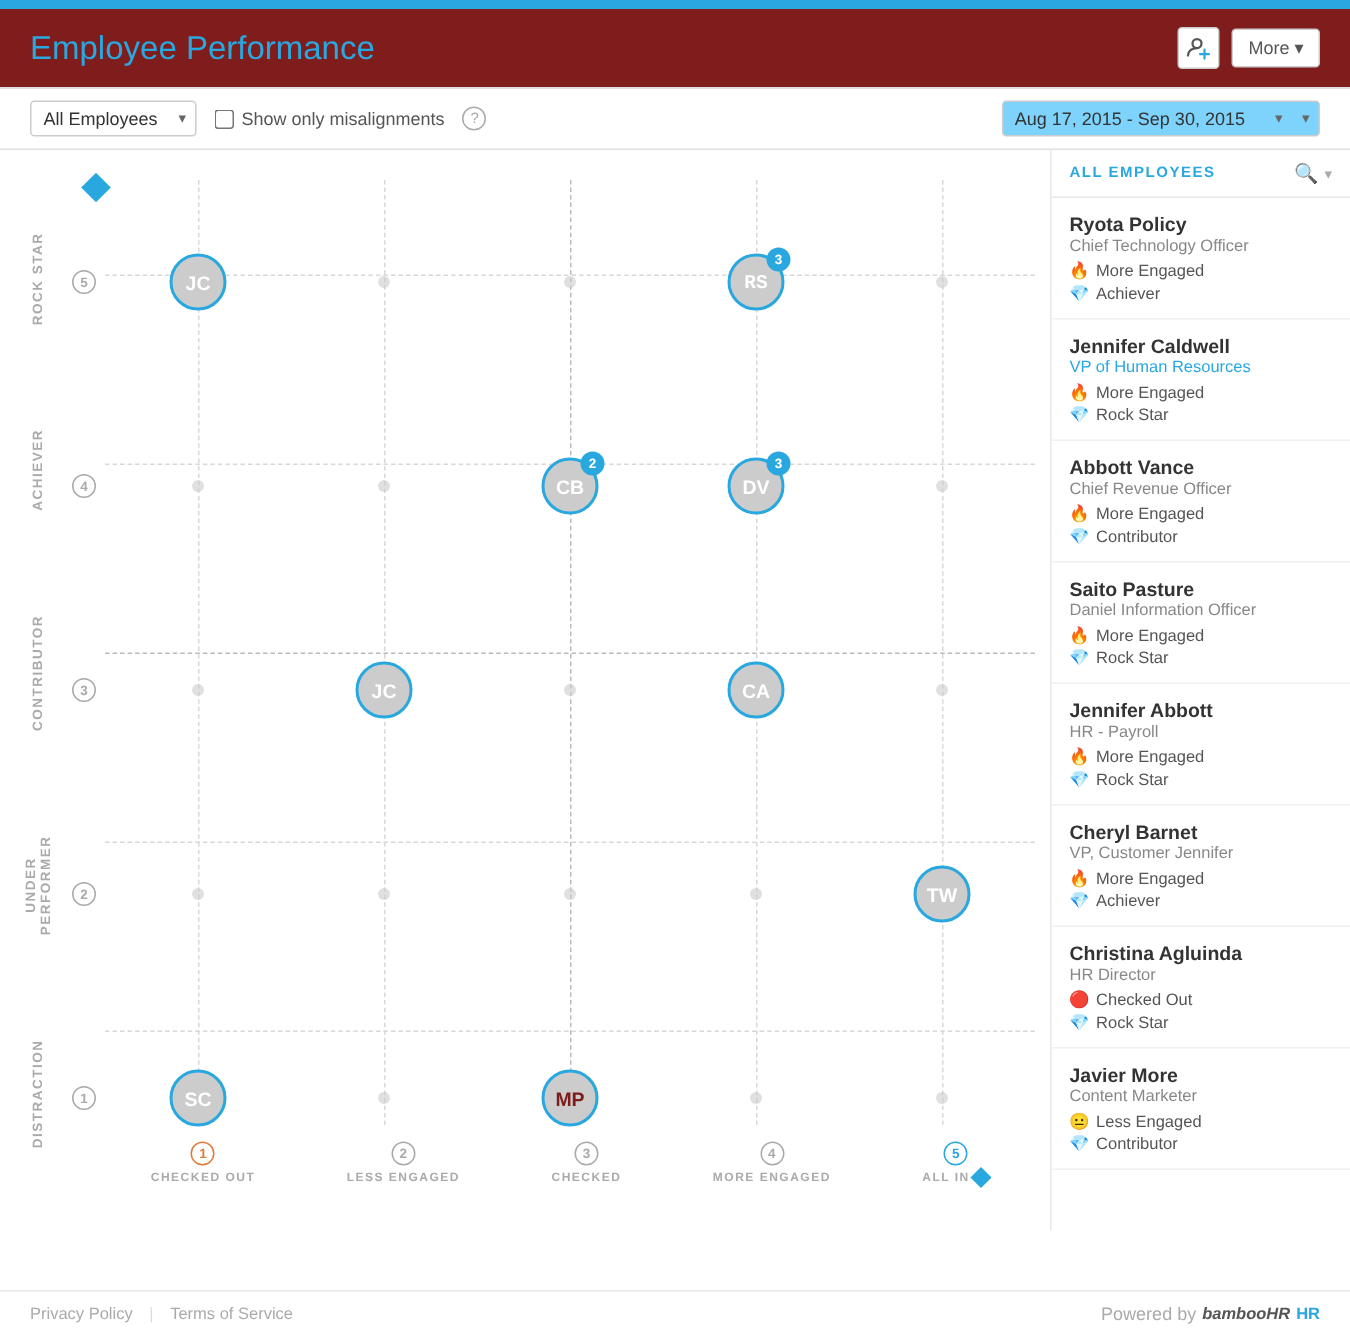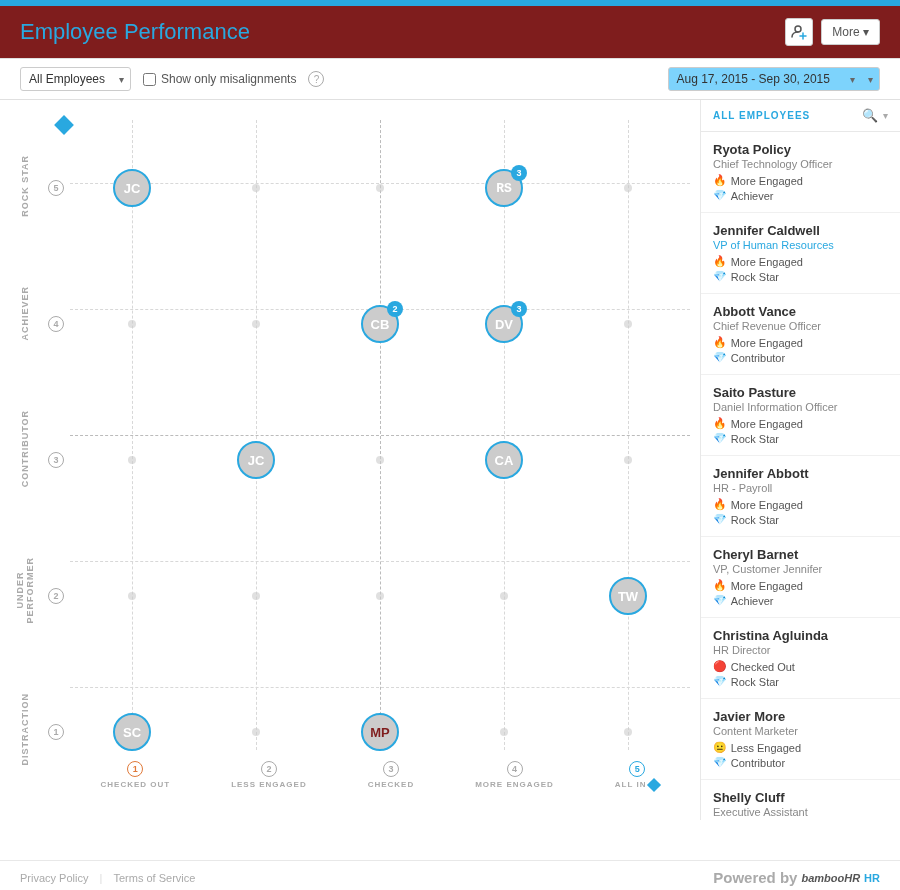--- a/index.html
+++ b/index.html
@@ -371,33 +371,28 @@
 
     <div class="emp-card">
       <div class="emp-name">Javier More</div>
       <div class="emp-title">Content Marketer</div>
       <div class="emp-tags">
         <div class="tag"><span style="color:#aaa;font-size:11px;">😐</span> Less Engaged</div>
         <div class="tag"><span style="color:#4ab84a;font-size:11px;">💎</span> Contributor</div>
       </div>
     </div>
 
-    <div class="emp-card">
-      <div class="emp-name">Shelly Cluff</div>
-      <div class="emp-title">Executive Assistant</div>
-
-    </div>
 
   </div>
 </div>
 
 <div class="footer">
   <div class="footer-left">
     <a href="#">Privacy Policy</a>
     <span style="color:#ddd;">|</span>
     <a href="#" style="margin-left:8px;">Terms of Service</a>
   </div>
   <div class="footer-right">
-    <span style="color:#aaa;font-size:15px;font-weight:bold;">Powered by</span>
+    <span style="color:#aaa;font-size:12px;">Powered by</span>
     <span class="bamboo-logo" style="font-weight:700;color:#555;">bambooHR</span>
     <span style="color:#29a8e0;font-weight:900;font-size:11px;">HR</span>
   </div>
 </div>
 
 </body></html>

